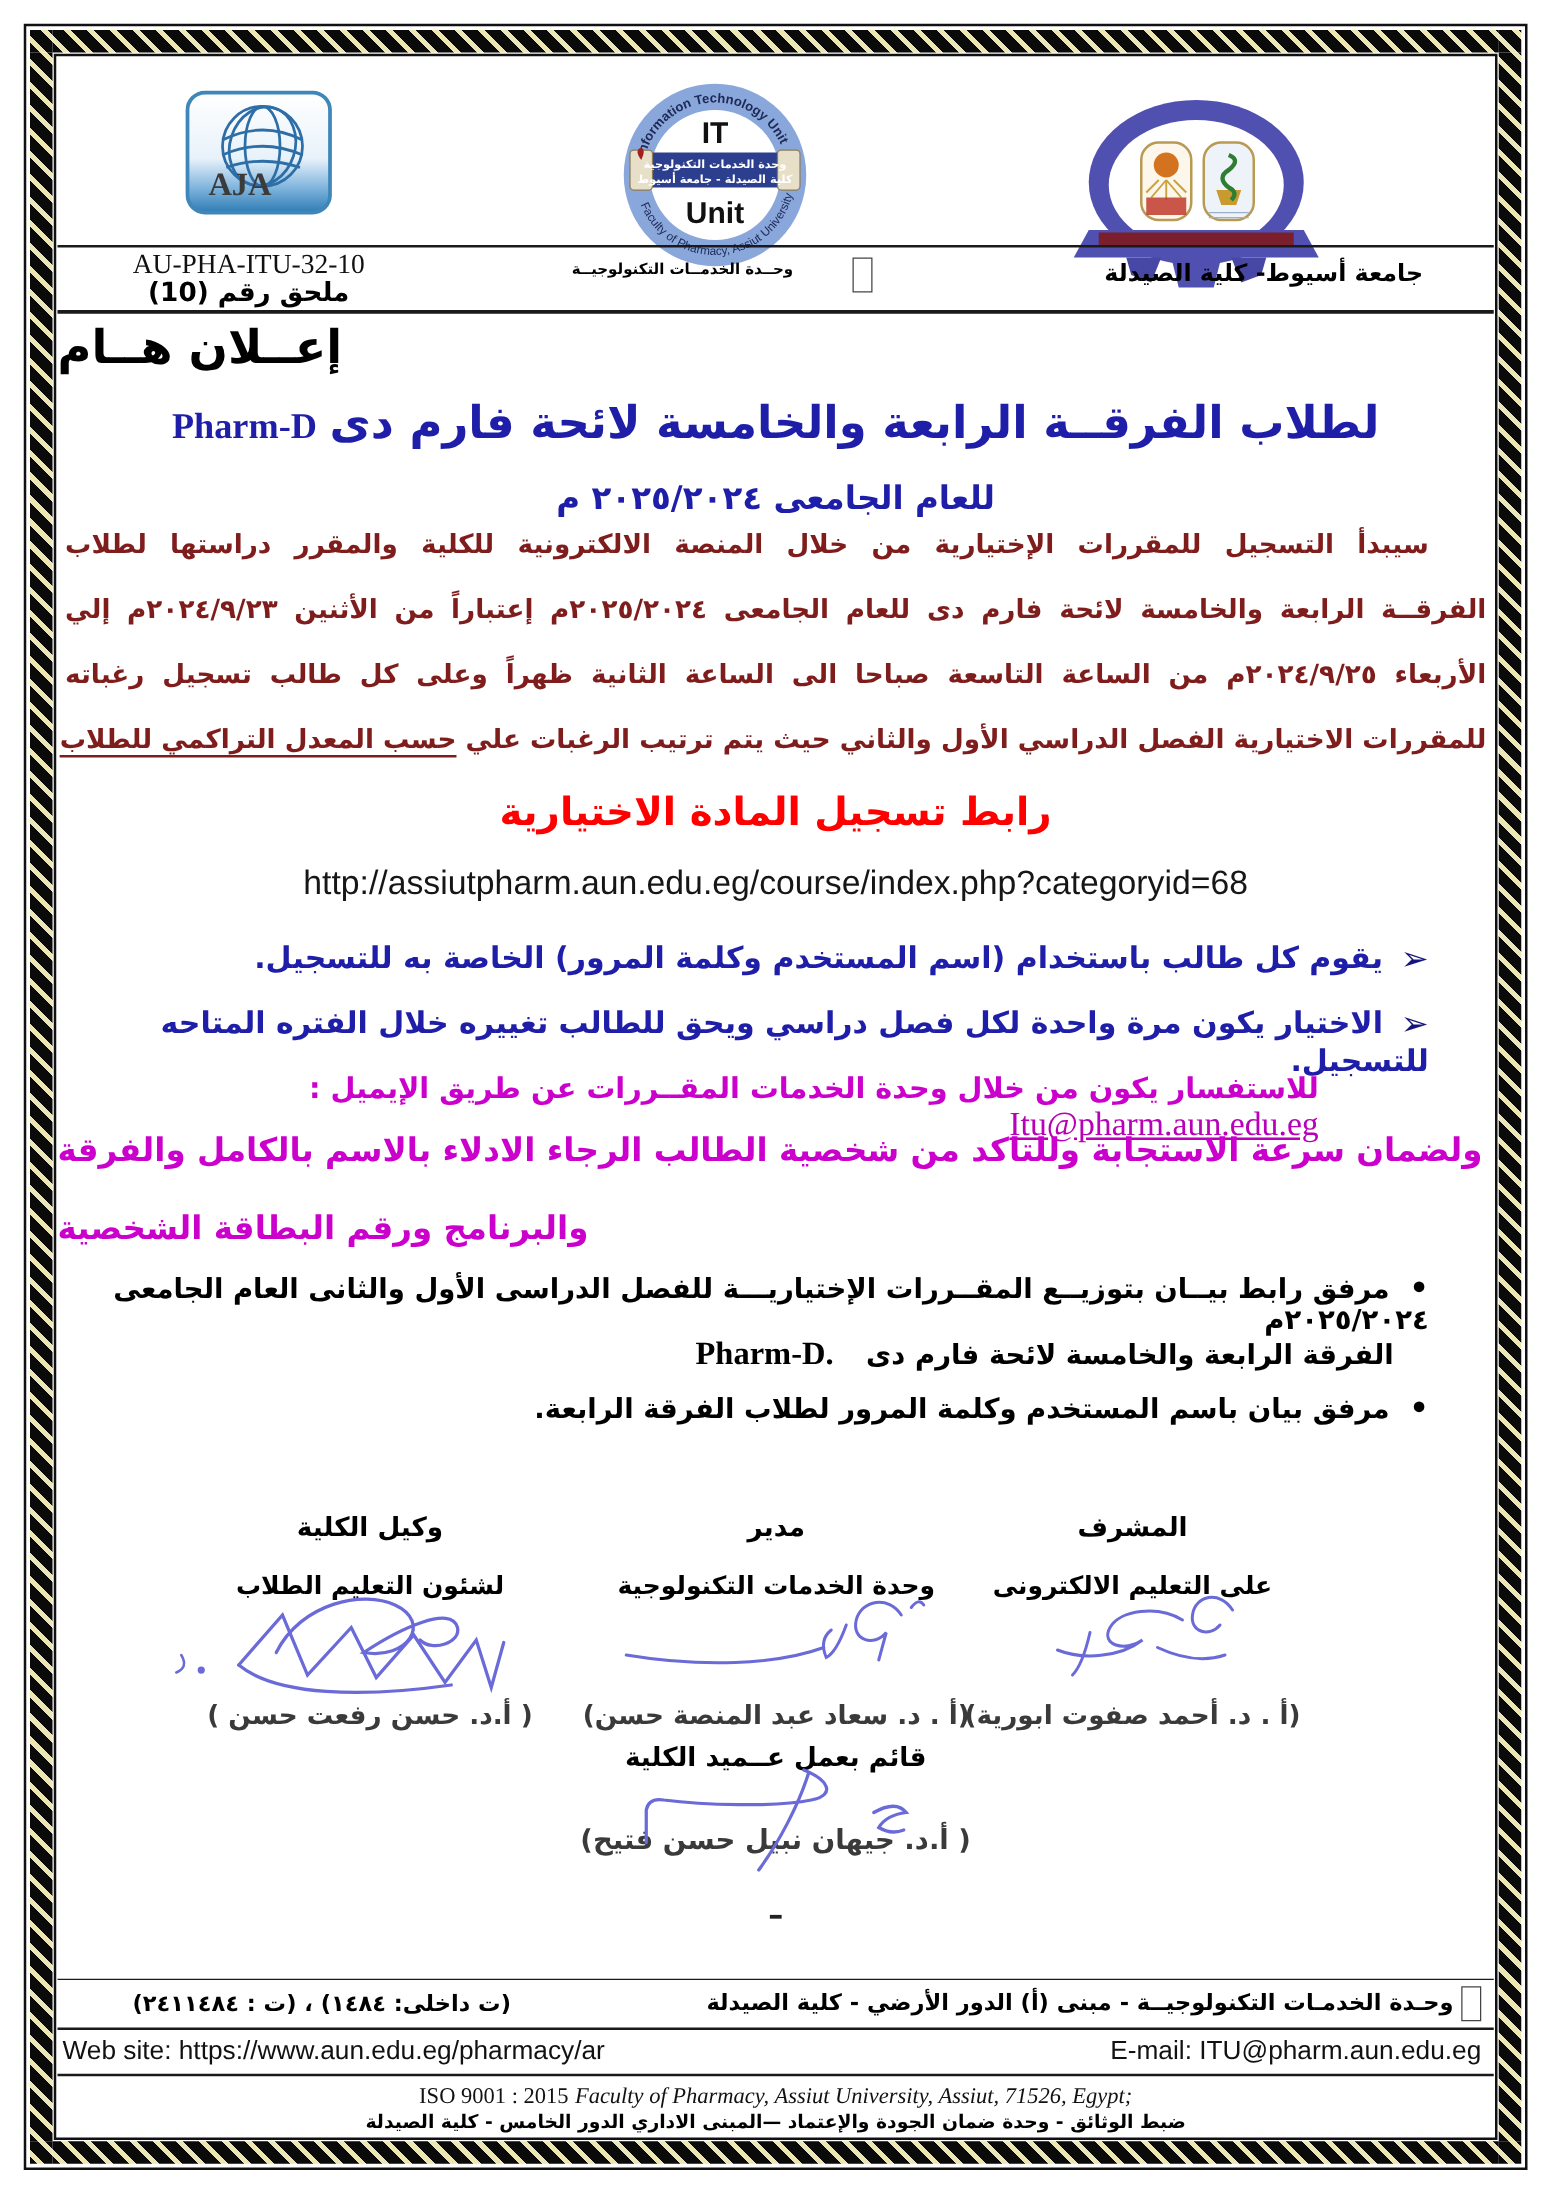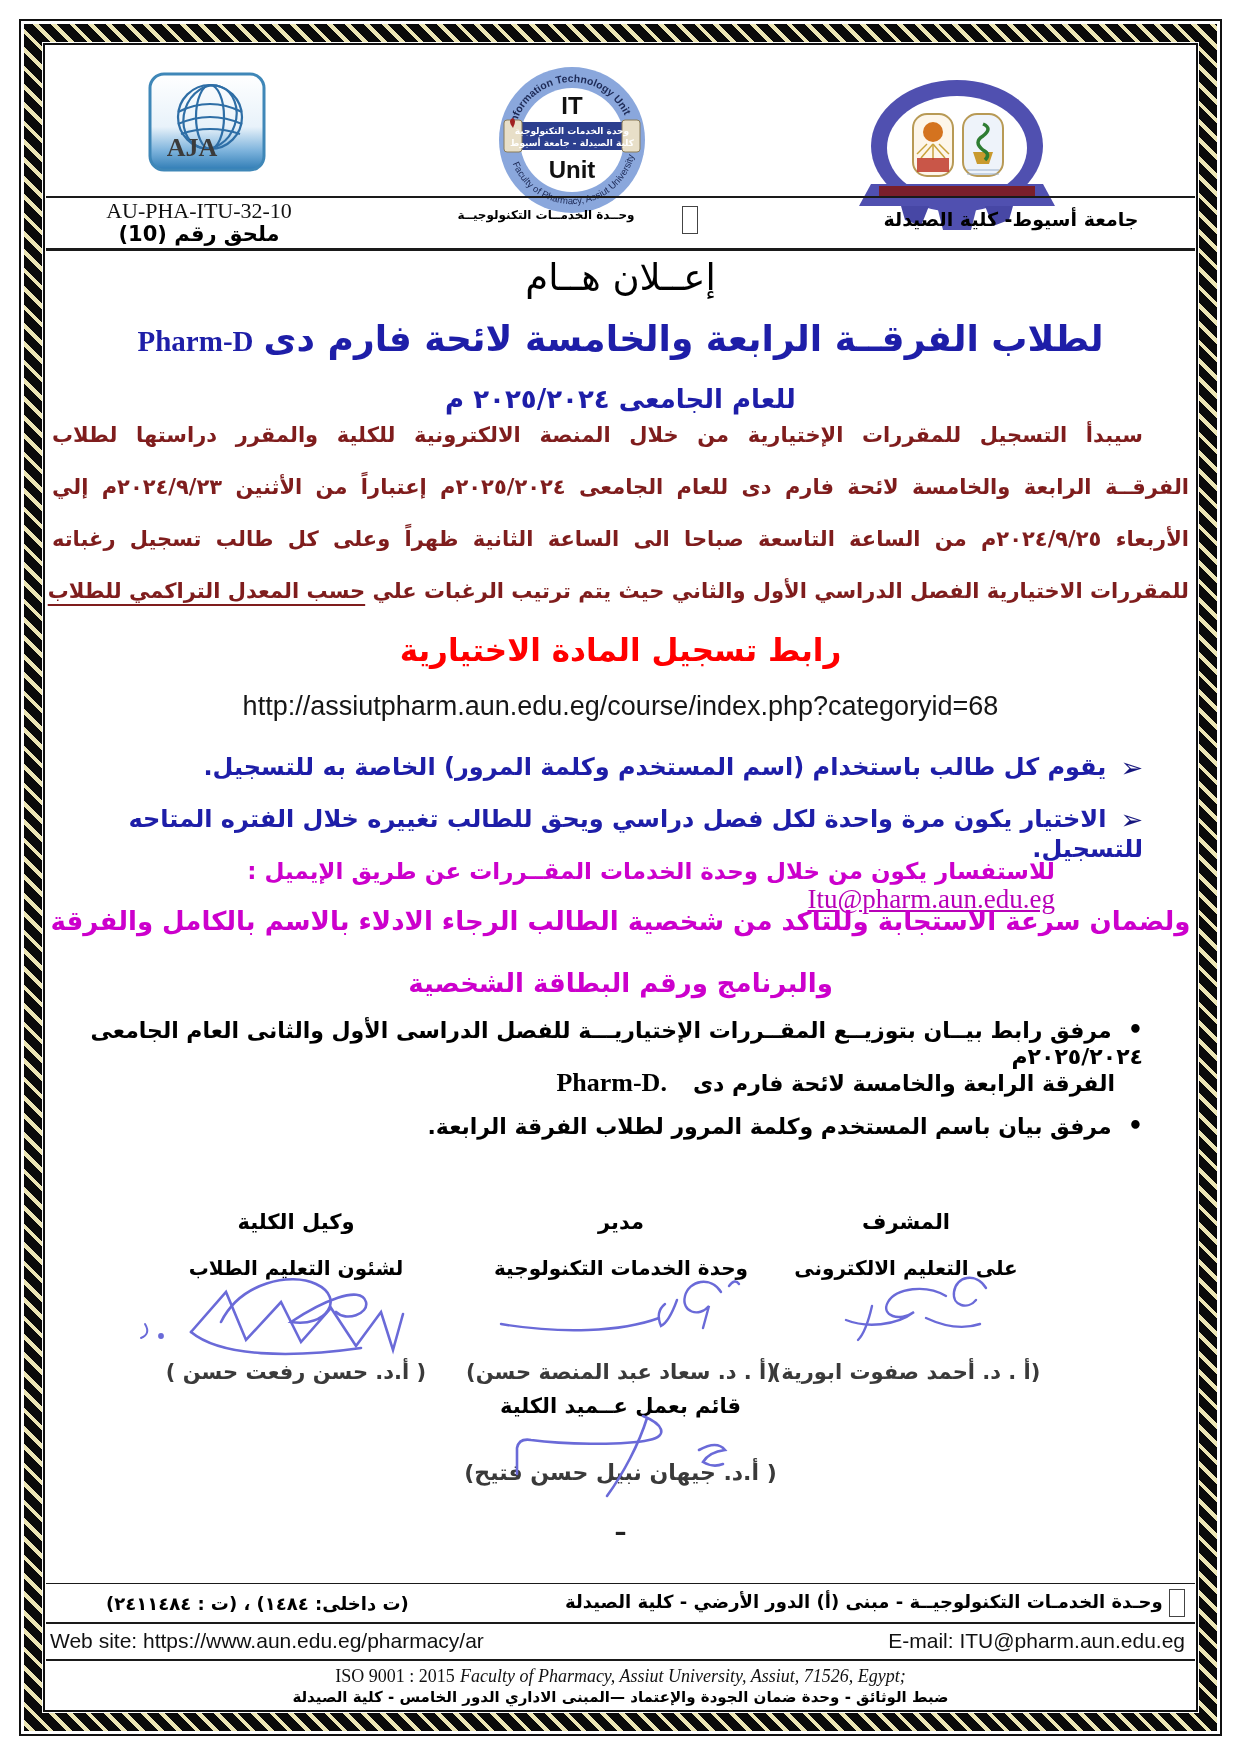--- a/index.html
+++ b/index.html
@@ -19,21 +19,21 @@
   .abs{position:absolute;}
   .hr{position:absolute;left:0;right:0;border-top:2px solid #1a1a1a;height:0;}
   
   .doc-code{top:152px;left:18px;width:270px;text-align:center;font-family:"Liberation Serif",serif;font-size:22px;color:#111;}
   .attach-no{top:176px;left:18px;width:270px;text-align:center;font-weight:bold;font-size:21px;direction:rtl;color:#000;}
   .unit-title{top:162px;left:350px;width:300px;text-align:center;font-weight:bold;font-size:12px;direction:rtl;color:#000;}
   .tofu{display:inline-block;width:14px;height:26px;border:1.5px solid #444;vertical-align:middle;}
   .tofu-head{top:160px;left:636px;}
   .faculty-title{top:162px;left:820px;width:290px;text-align:center;font-weight:bold;font-size:19px;direction:rtl;color:#000;}
   
-  .main-title{top:210px;left:0;right:0;text-align:center;font-size:37px;font-weight:normal;color:#000;direction:rtl;letter-spacing:1px;}
+  .main-title{top:210px;left:0;right:0;text-align:left;font-size:37px;font-weight:bold;color:#000;direction:rtl;letter-spacing:1px;}
   .audience{top:272px;left:0;right:0;display:flex;justify-content:center;align-items:baseline;gap:10px;direction:rtl;color:#1e1ea8;}
   .audience .arpart{font-weight:bold;font-size:36px;}
   .audience .enpart{font-family:"Liberation Serif",serif;font-weight:bold;font-size:29px;direction:ltr;}
   .year-line{top:338px;left:0;right:0;text-align:center;direction:rtl;font-weight:bold;font-size:26px;color:#1e1ea8;}
   
   .bodyline{left:6px;right:6px;direction:rtl;font-weight:bold;font-size:21px;color:#7f1d1d;text-align:justify;text-align-last:justify;white-space:nowrap;}
   .bl1{top:377px;padding-right:46px;}
   .bl2{top:429px;}
   .bl3{top:481px;}
   .bl4{top:533px;}
@@ -41,21 +41,21 @@
   .red-heading{top:586px;left:0;right:0;text-align:center;direction:rtl;font-weight:bold;font-size:31px;color:#ff0000;}
   .reg-url{top:645px;left:0;right:0;text-align:center;direction:ltr;font-family:"Liberation Sans",sans-serif;font-size:27px;color:#161616;}
   
   .abullet{left:6px;right:0;direction:rtl;padding-right:52px;font-weight:bold;font-size:24px;color:#1e1ea8;}
   .ab1{top:706px;}
   .ab2{top:758px;}
   .abullet .marker{color:#15157e;font-size:27px;padding-left:14px;vertical-align:-2px;display:inline-block;}
   .inquiry{top:812px;left:0;right:0;direction:rtl;text-align:right;padding-right:140px;}
   .inquiry .arpart{font-weight:bold;font-size:23px;color:#cc00cc;}
   .inquiry .email{direction:ltr;display:inline-block;font-family:"Liberation Serif",serif;font-size:27px;color:#b800b8;text-decoration:underline;margin-left:10px;}
-  .notice{left:0;right:0;text-align:center;direction:rtl;font-weight:bold;font-size:26px;color:#cc00cc;}
+  .notice{left:0;right:0;text-align:left;direction:rtl;font-weight:bold;font-size:26px;color:#cc00cc;}
   .n1{top:860px;}
   .n2{top:922px;}
   
   .dbullet{left:6px;right:0;direction:rtl;text-align:right;padding-right:52px;font-weight:bold;font-size:22px;color:#000;}
   .db1{top:970px;}
   .db1b{top:1022px;padding-right:80px;}
   .db2{top:1066px;}
   .dbullet .marker{font-size:24px;padding-left:16px;}
   .db1b .enpart{font-family:"Liberation Serif",serif;font-size:26px;direction:ltr;display:inline-block;margin-right:26px;}
   

